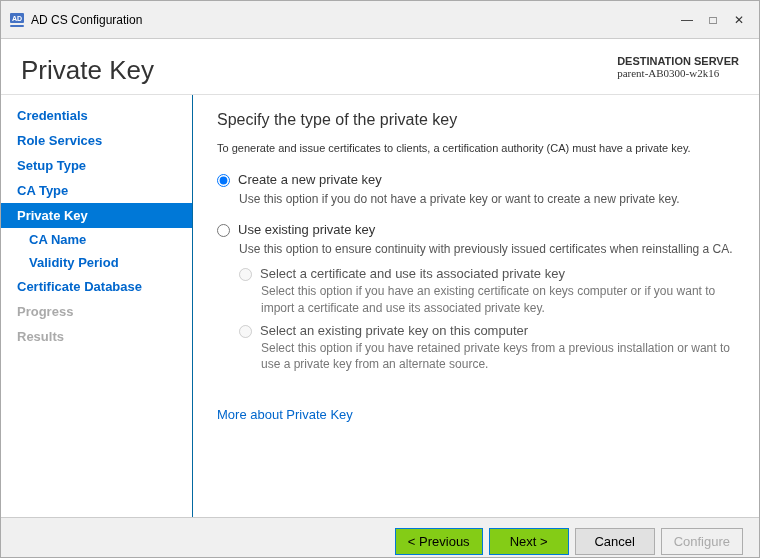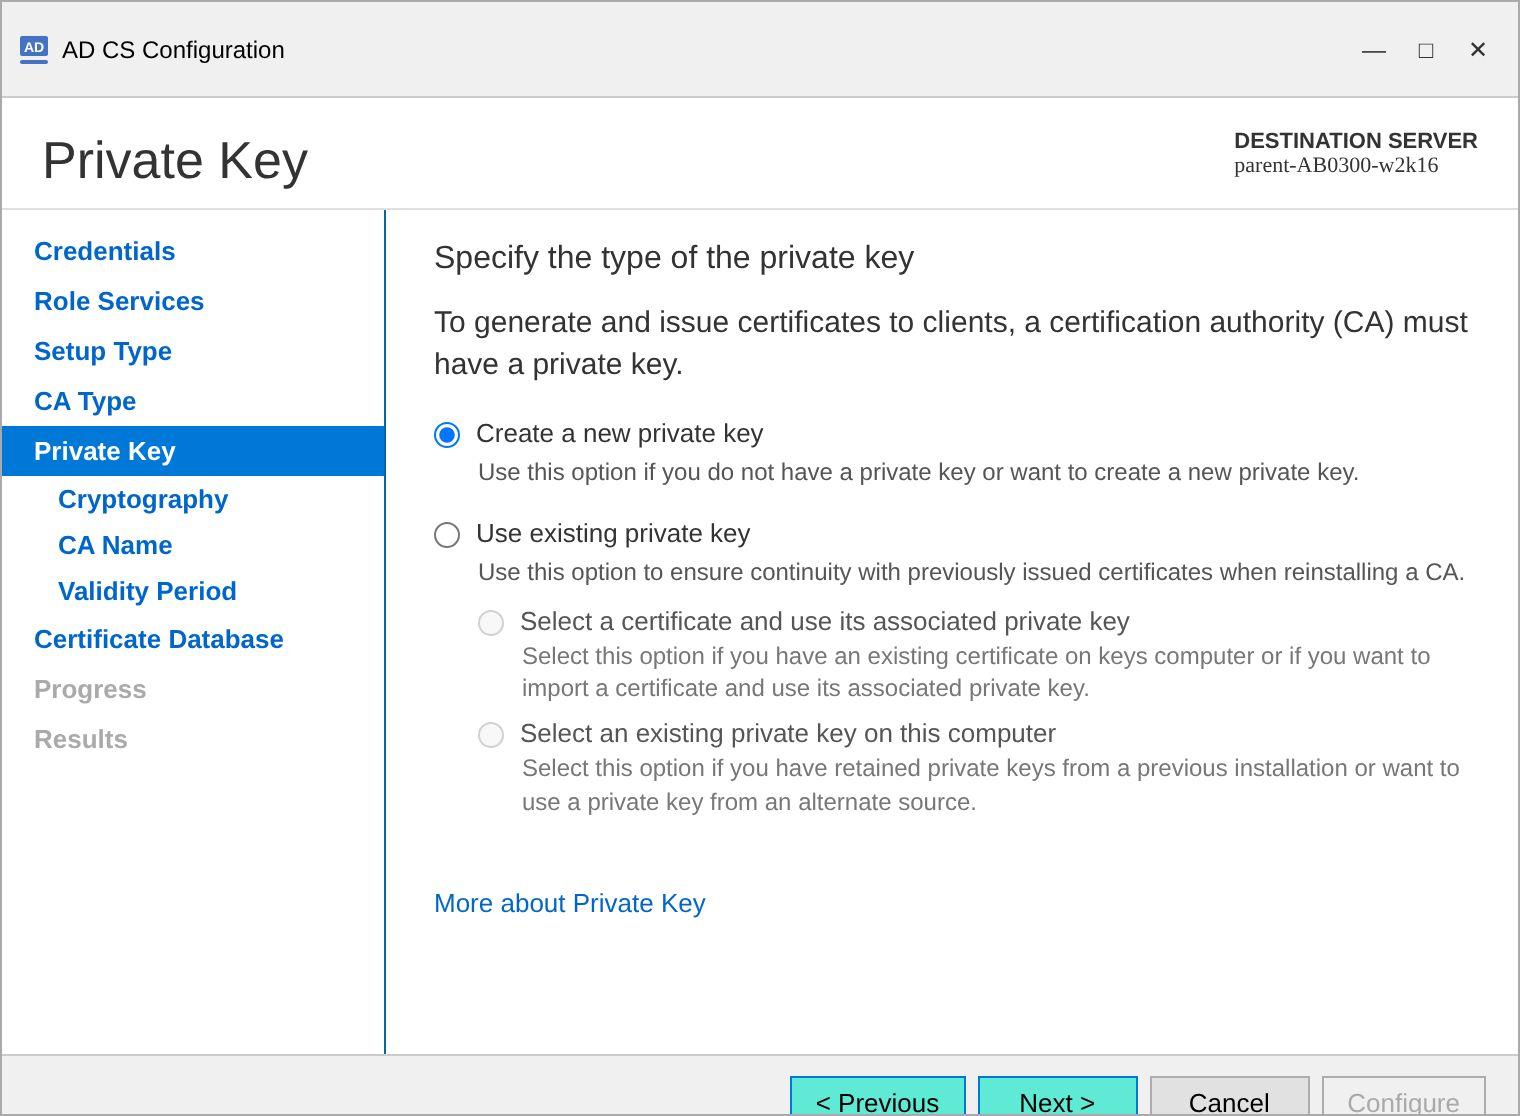--- a/index.html
+++ b/index.html
@@ -10,21 +10,21 @@
       color: #000;
       width: 760px;
       height: 558px;
       overflow: hidden;
       border: 1px solid #aaa;
     }
 
     
     .title-bar {
       background: #f0f0f0;
-      height: 48px;
+      height: 38px;
       display: flex;
       align-items: center;
       padding: 4px 8px;
       border-bottom: 1px solid #ccc;
       user-select: none;
     }
     .title-bar-icon {
       width: 16px;
       height: 16px;
       margin-right: 6px;
@@ -131,21 +131,21 @@
       padding: 16px 24px;
       overflow-y: auto;
     }
     .content-heading {
       font-size: 16px;
       font-weight: 400;
       color: #333;
       margin-bottom: 12px;
     }
     .content-description {
-      font-size: 15px;
+      font-size: 11px;
       color: #333;
       margin-bottom: 16px;
       line-height: 1.4;
     }
 
     
     .radio-group {
       margin-bottom: 14px;
     }
     .radio-option {
@@ -220,21 +220,21 @@
     .footer-btn {
       min-width: 80px;
       padding: 5px 12px;
       font-size: 13px;
       border: 1px solid #adadad;
       background: #e1e1e1;
       cursor: pointer;
       color: #000;
     }
     .footer-btn.primary {
-      background: #5eead4;
+      background: #84cc16;
       border: 1px solid #0078d7;
       color: #000;
     }
     .footer-btn.disabled {
       color: #aaa;
       cursor: default;
       background: #f0f0f0;
     }
   </style>
 </head>
@@ -267,21 +267,20 @@
   </div>
 
   <div class="content-area">
 
     <nav class="sidebar">
       <div class="sidebar-item">Credentials</div>
       <div class="sidebar-item">Role Services</div>
       <div class="sidebar-item">Setup Type</div>
       <div class="sidebar-item">CA Type</div>
       <div class="sidebar-item active">Private Key</div>
-      <div class="sidebar-sub-item">Cryptography</div>
       <div class="sidebar-sub-item">CA Name</div>
       <div class="sidebar-sub-item">Validity Period</div>
       <div class="sidebar-item">Certificate Database</div>
       <div class="sidebar-item disabled">Progress</div>
       <div class="sidebar-item disabled">Results</div>
     </nav>
 
     <div class="main-content">
       <h2 class="content-heading">Specify the type of the private key</h2>
       <p class="content-description">To generate and issue certificates to clients, a certification authority (CA) must have a private key.</p>

